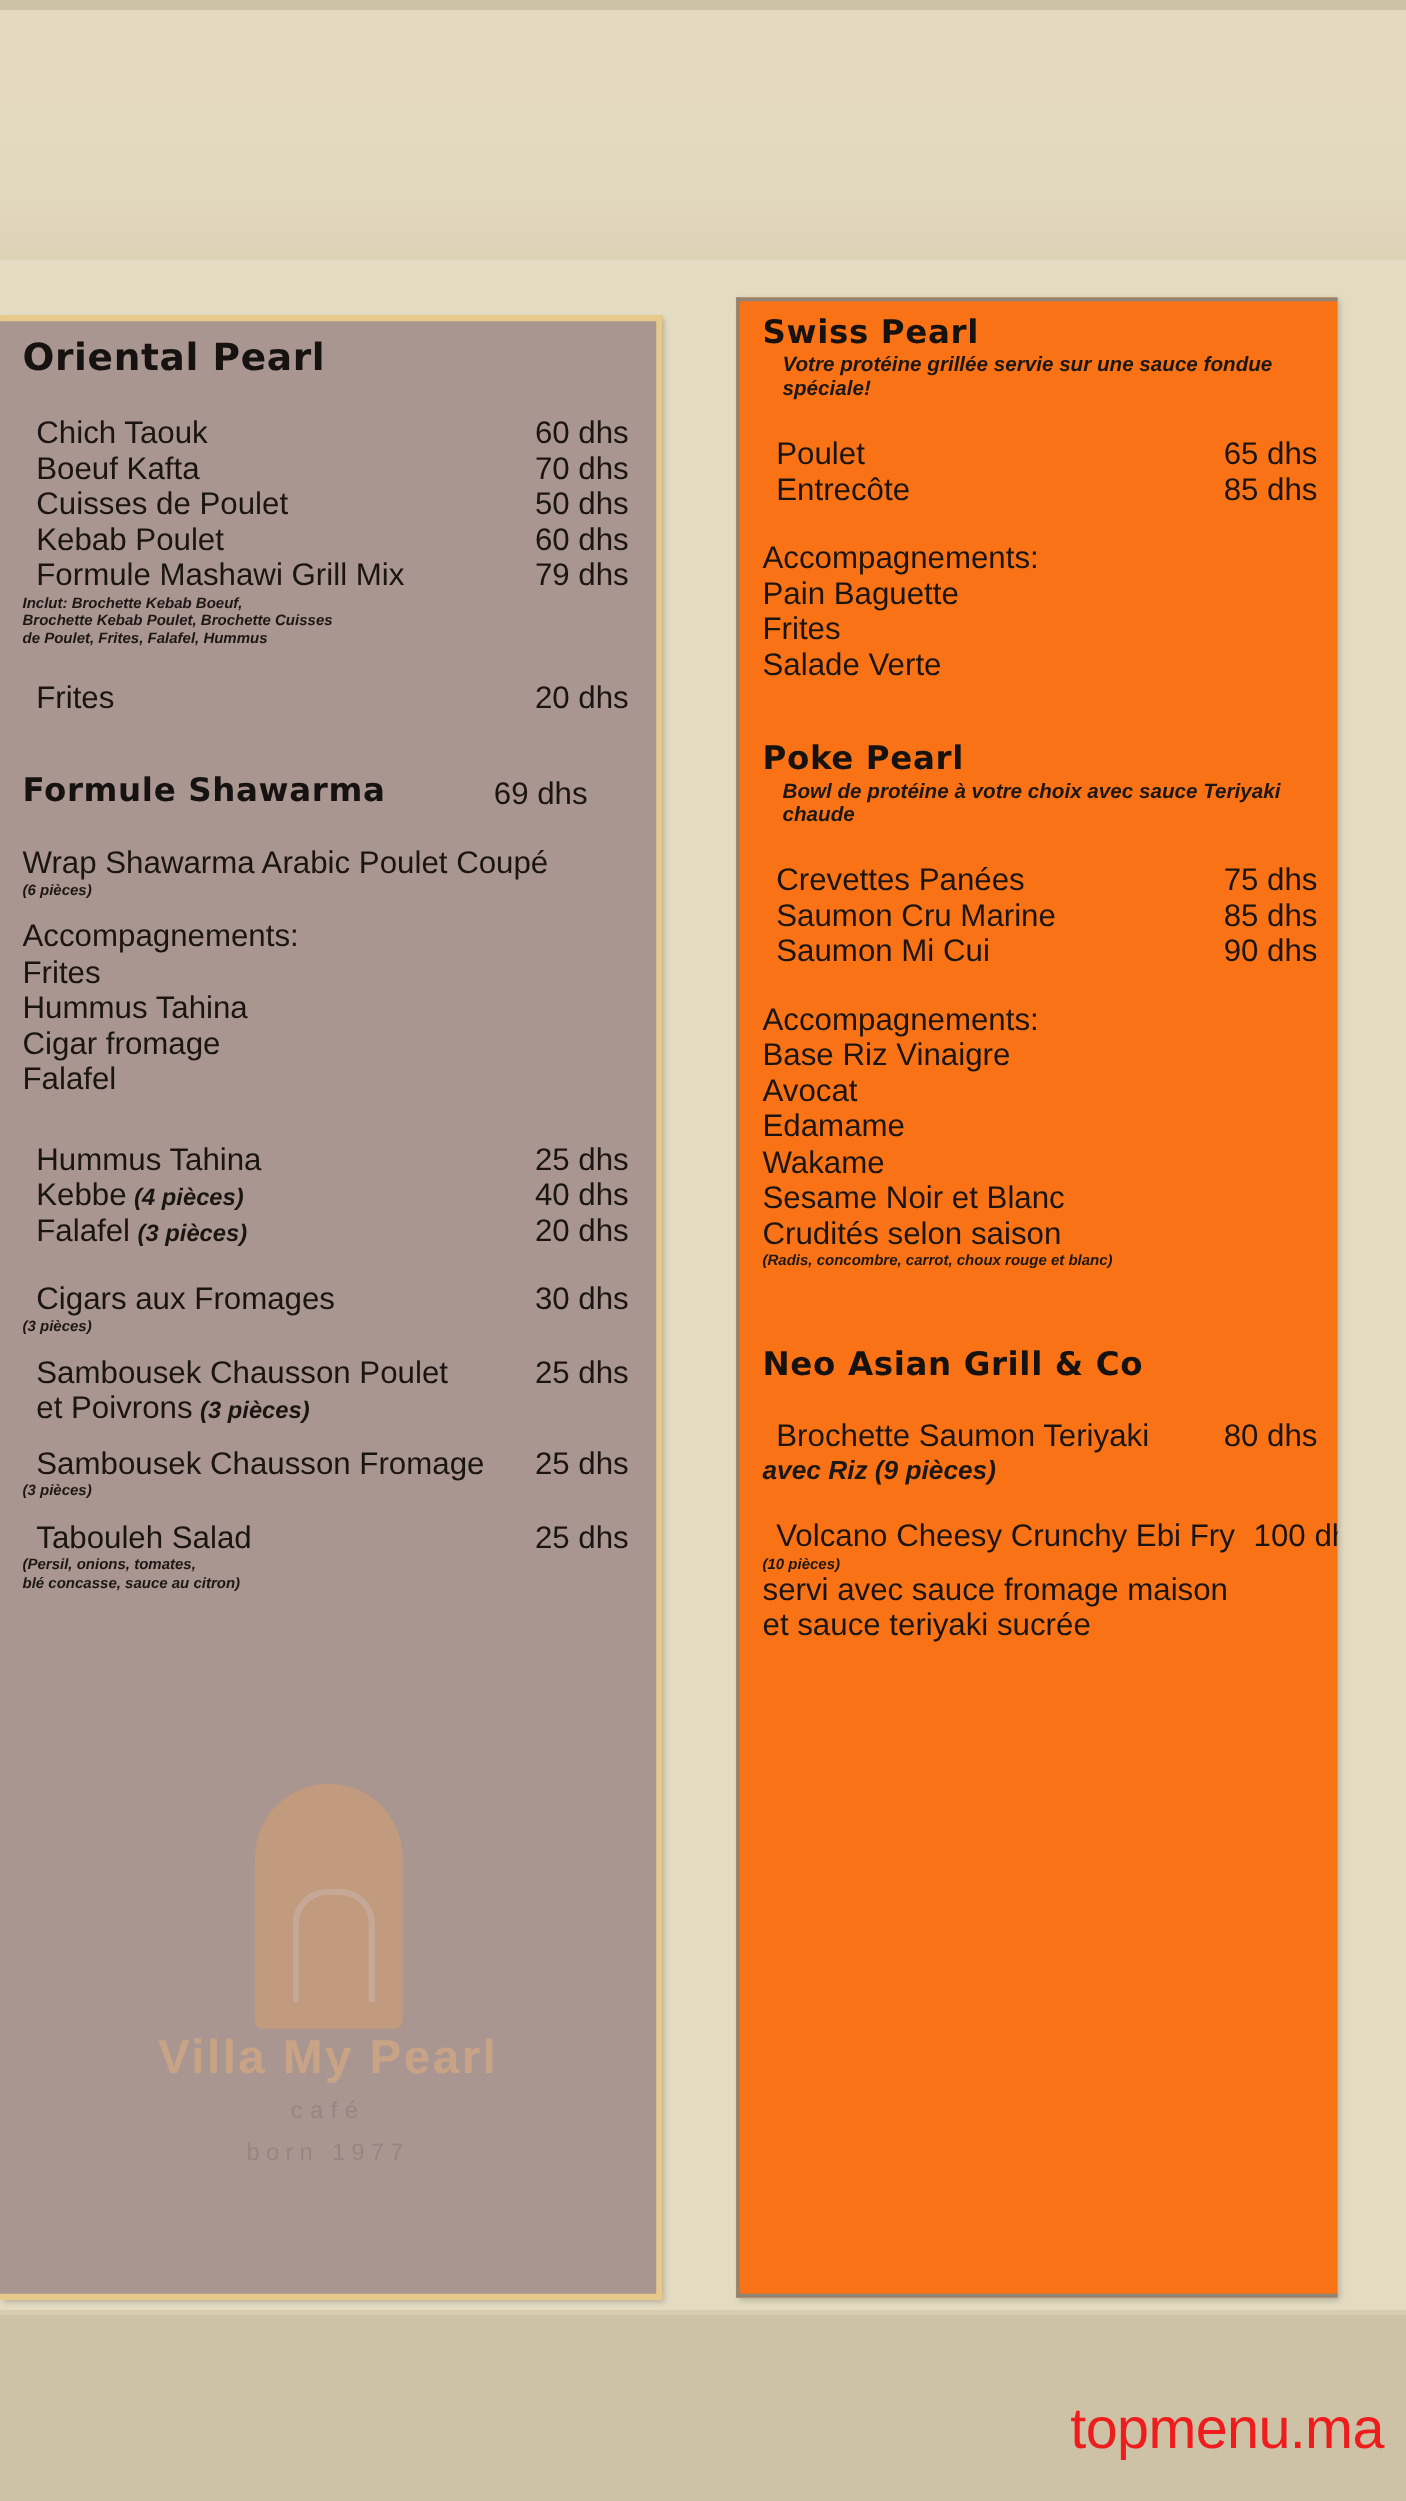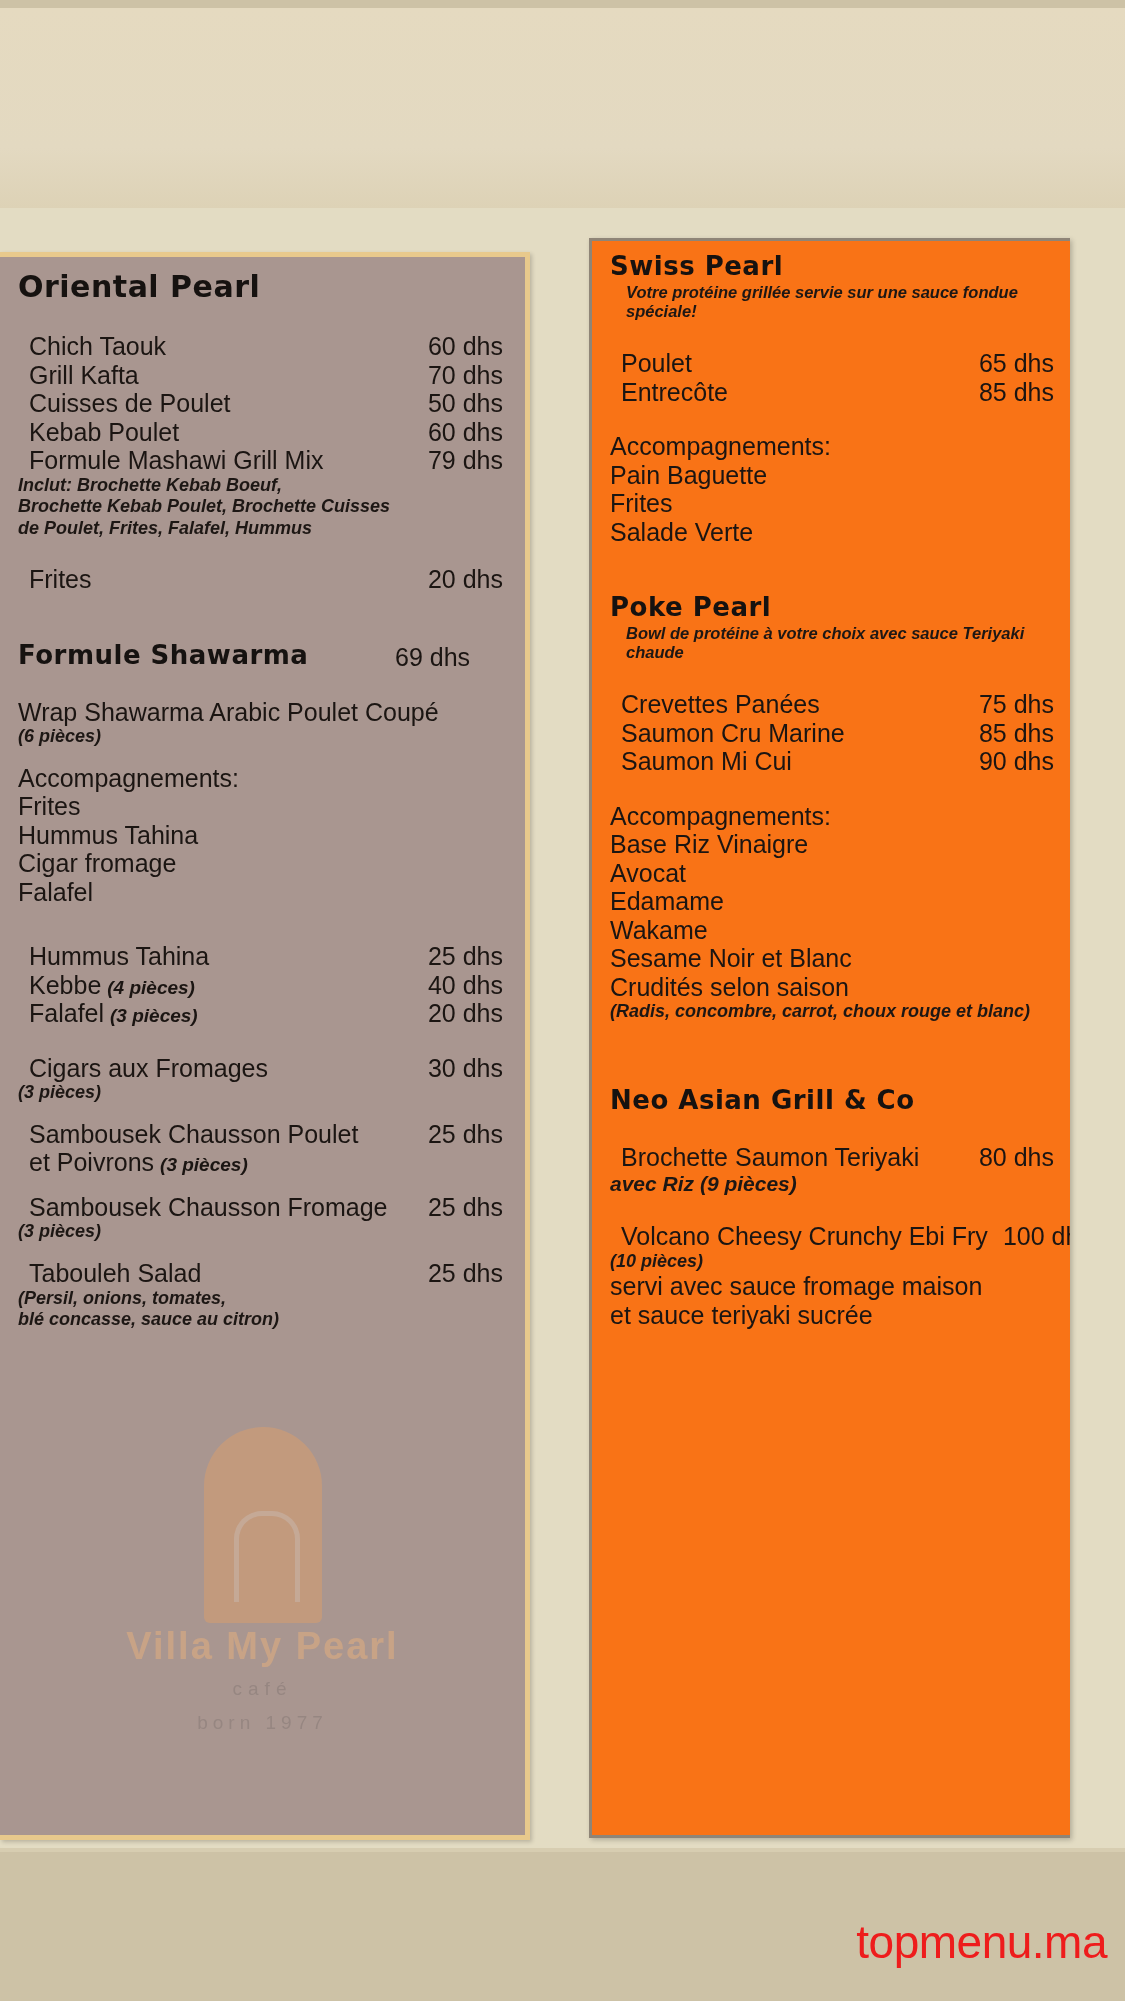--- a/index.html
+++ b/index.html
@@ -156,21 +156,21 @@
 
   .plain {
     font-size: 25px;
     color: #1b1512;
     line-height: 1.14;
   }
 
   .note {
     font-style: italic;
     font-weight: 600;
-    font-size: 18px;
+    font-size: 12px;
     color: #1d1714;
     line-height: 1.20;
   }
 
   .head-row {
     display: flex;
     align-items: flex-end;
   }
   .head-row .sec-title { flex: 1 1 auto; }
   .head-row .pr { font-size: 25px; color: #1b1512; white-space: nowrap; }
@@ -216,21 +216,21 @@
 
     <div class="sec-title sec-title-lg">Oriental Pearl</div>
 
     <div class="gap-m"></div>
 
     <div class="row">
       <span class="nm">Chich Taouk</span>
       <span class="pr pricecol">60 dhs</span>
     </div>
     <div class="row">
-      <span class="nm">Grill Kafta</span>
+      <span class="nm">Boeuf Kafta</span>
       <span class="pr pricecol">70 dhs</span>
     </div>
     <div class="row">
       <span class="nm">Cuisses de Poulet</span>
       <span class="pr pricecol">50 dhs</span>
     </div>
     <div class="row">
       <span class="nm">Kebab Poulet</span>
       <span class="pr pricecol">60 dhs</span>
     </div>

